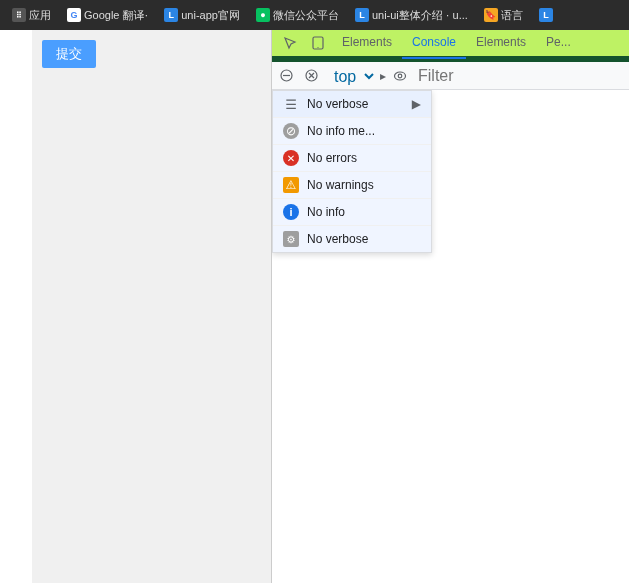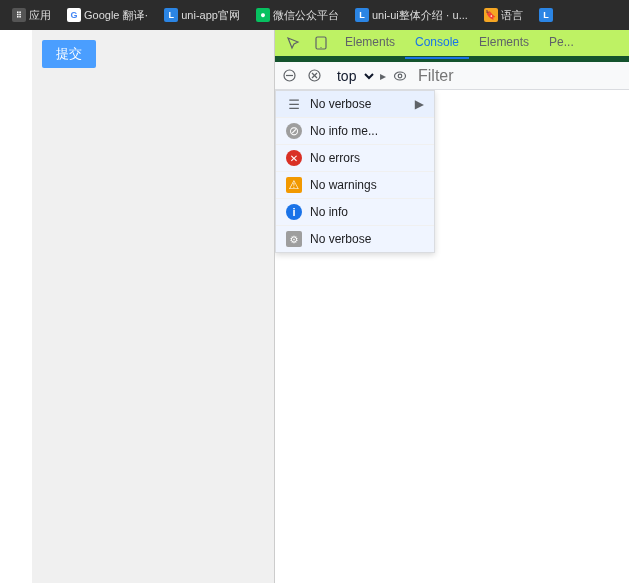--- a/index.html
+++ b/index.html
@@ -143,22 +143,22 @@
       display: flex;
       align-items: center;
       justify-content: center;
       cursor: pointer;
       color: #5f6368;
       font-size: 13px;
       border-radius: 2px;
       flex-shrink: 0;
     }
     .toolbar-select {
-      font-size: 14px;
-      color: #0f172a;
+      font-size: 16px;
+      color: #0369a1;
       background: #f8f9fa;
       border: none;
       padding: 1px 4px;
       height: 20px;
       cursor: pointer;
     }
     .toolbar-arrow {
       font-size: 12px;
       color: #5f6368;
       cursor: pointer;

